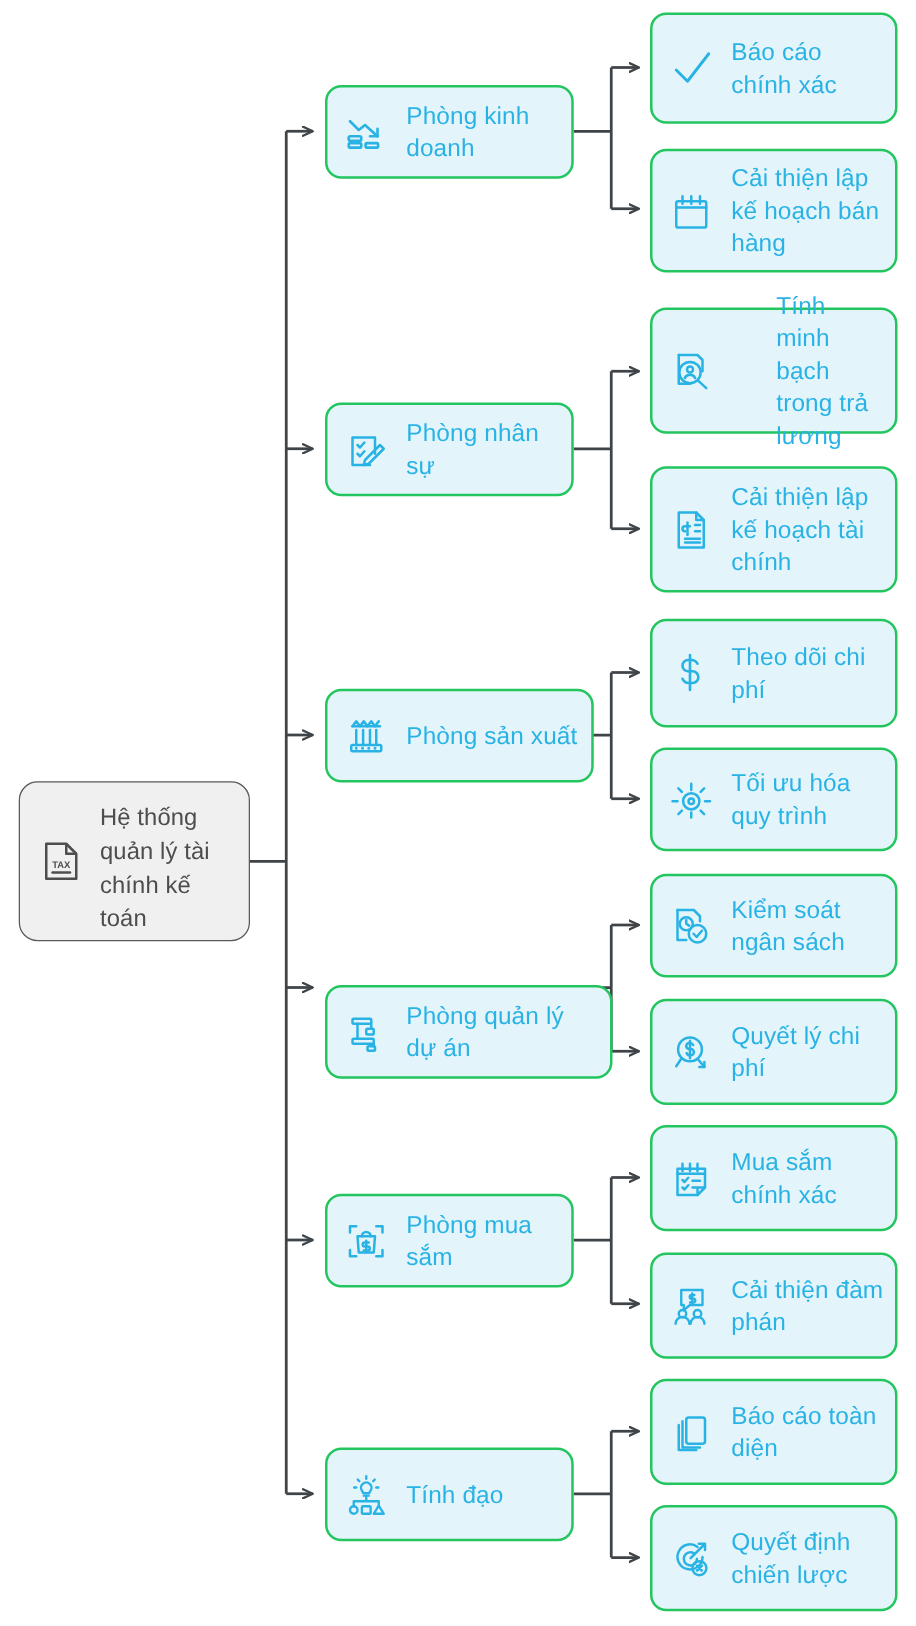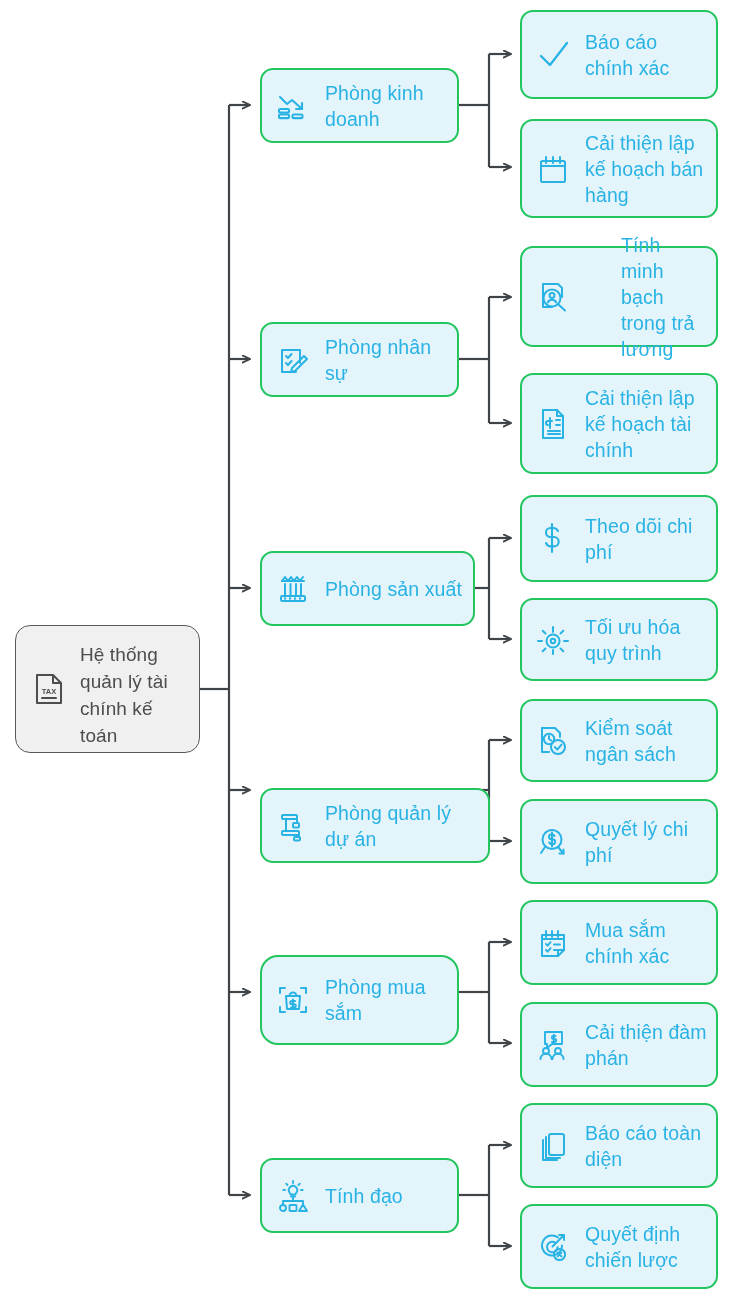--- a/index.html
+++ b/index.html
@@ -313,21 +313,21 @@
           <path d="M16,7.5 V21.5"></path>
           <path d="M9,22 L5,28"></path>
           <path d="M22,22 L27.5,28.5"></path>
           <path d="M23.5,28.5 H27.5 V24.5"></path>
         </g>
       </svg>
     </span>
     <span class="node-label">Quyết lý chi phí</span>
   </div>
 
-  <div class="node branch" style="left:260px; top:955px; width:199px; height:90px;border-radius:18px;">
+  <div class="node branch" style="left:260px; top:955px; width:199px; height:75px;">
     <span class="node-icon">
       <svg class="ico" width="34" height="34" viewBox="0 0 34 34">
         <g fill="none" stroke="#29b3e5" stroke-width="2" stroke-linecap="round" stroke-linejoin="round">
           <path d="M4,10 V5 H9 M25,5 H30 V10 M30,24 V29 H25 M9,29 H4 V24"></path>
           <path d="M10,13 H24 L23,26 H11 Z"></path>
           <path d="M13.5,13 a3.5,3.5 0 0 1 7,0"></path>
           <path d="M19,18 h-3.2 a1.6,1.6 0 0 0 0,3.2 h2.4 a1.6,1.6 0 0 1 0,3.2 H15"></path>
           <path d="M17,16.5 V25.5"></path>
         </g>
       </svg>

